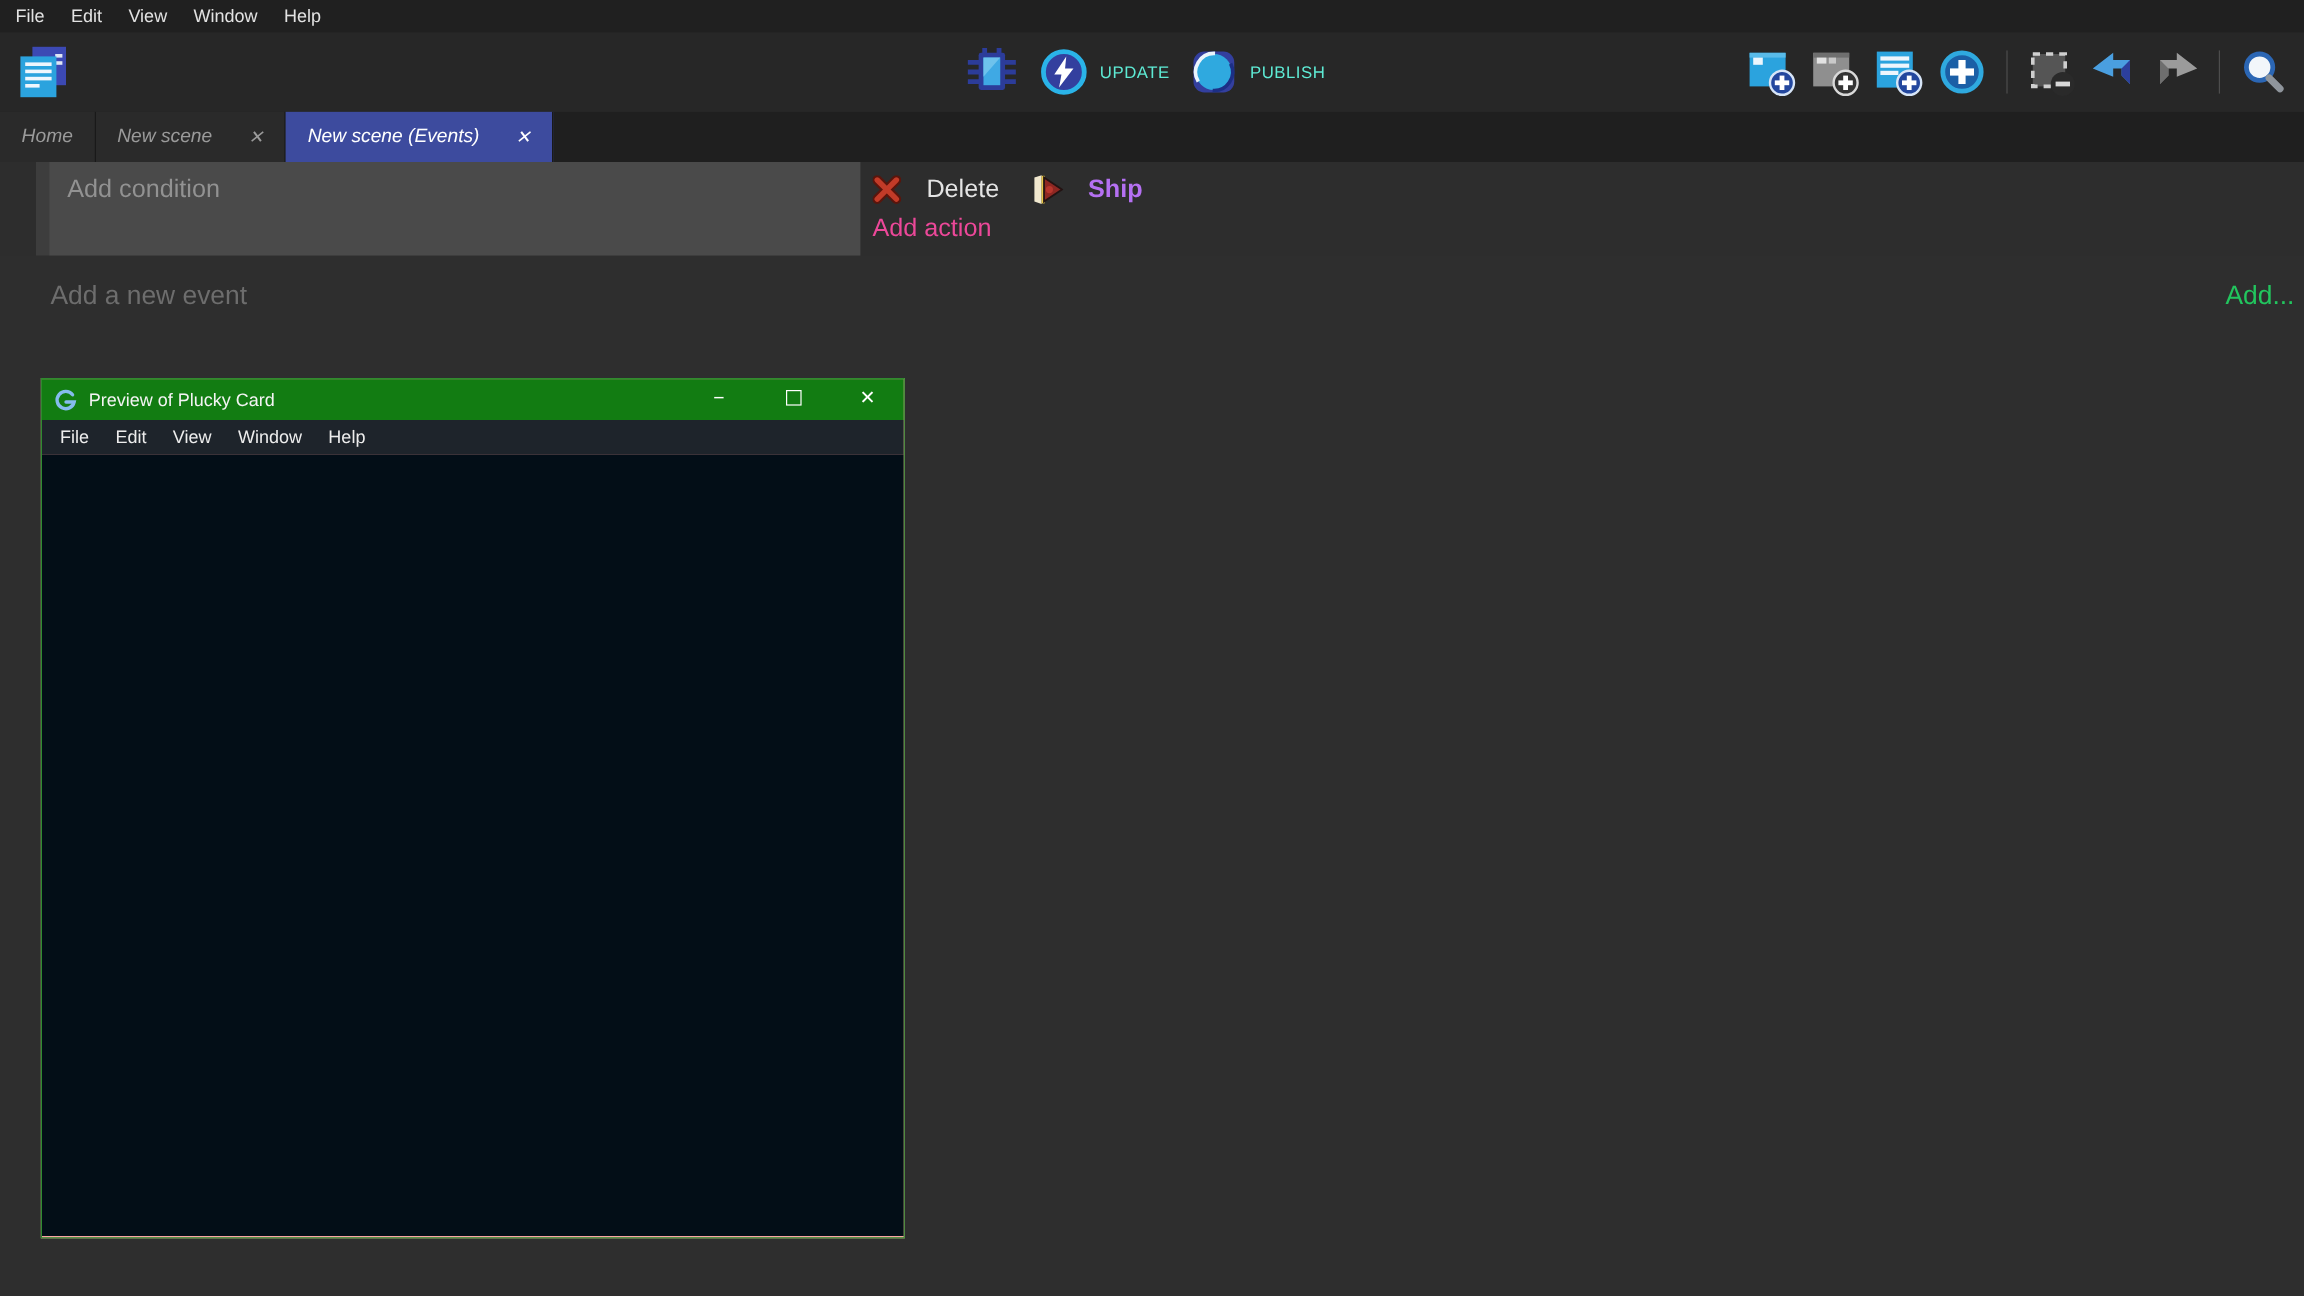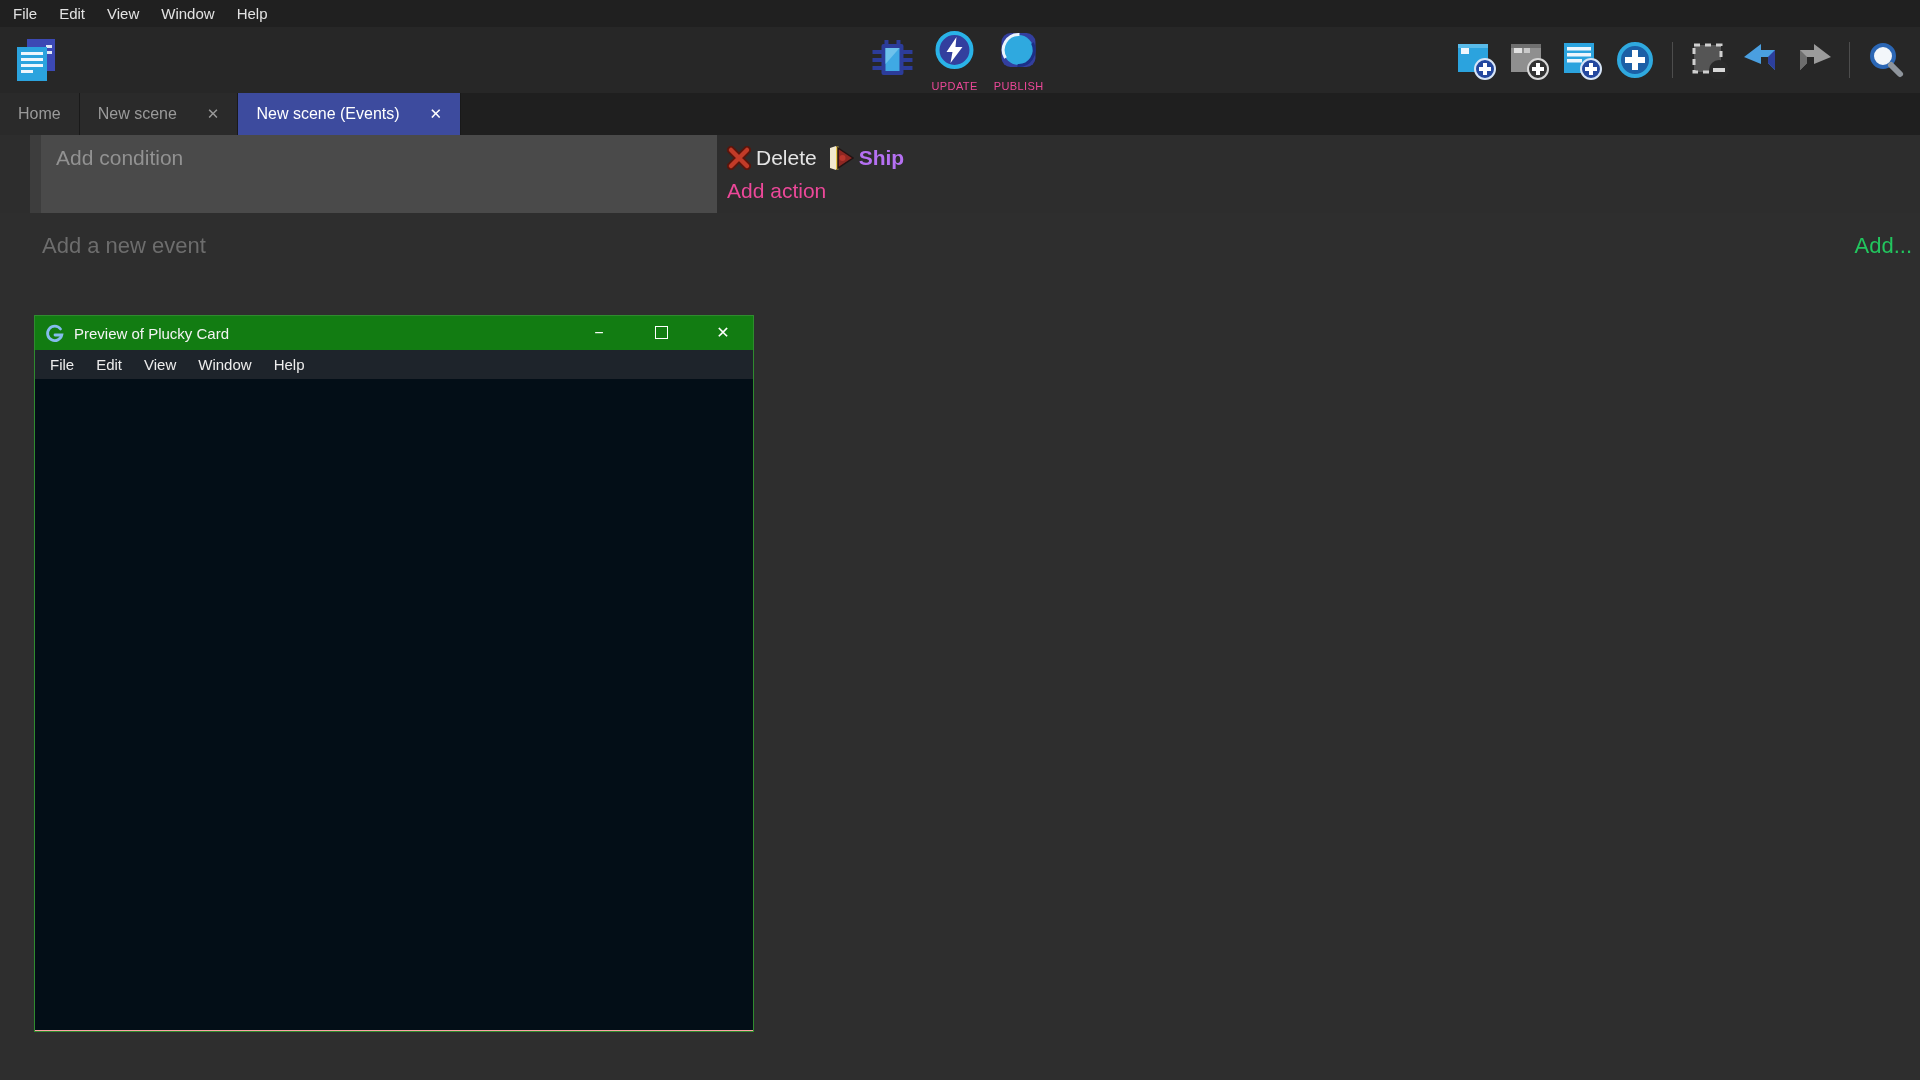--- a/index.html
+++ b/index.html
@@ -7,40 +7,40 @@
   body { font-family:"Liberation Sans", sans-serif; background:#2e2e2e; position:relative; }
 
   
   .menubar { position:absolute; top:0; left:0; right:0; height:27px; background:#202020; display:flex; align-items:center; padding-left:2px; z-index:5; }
   .menubar .mitem { padding:0 11px; font-size:15px; color:#e2e2e2; line-height:27px; cursor:default; }
 
   
   .toolbar { position:absolute; top:27px; left:0; right:0; height:66px; background:#272727; z-index:4; }
   .tb-left { position:absolute; left:12px; top:9px; }
   .tb-center { position:absolute; left:50%; top:0; height:66px; transform:translateX(-52%); display:flex; align-items:center; gap:16px; }
-  .tb-btn { display:flex; align-items:center; gap:9px; color:#ec4899; font-size:11px; letter-spacing:0.4px;flex-direction:column; }
+  .tb-btn { display:flex; align-items:center; gap:9px; color:#5eead4; font-size:14px; letter-spacing:0.4px; }
   .tb-right { position:absolute; right:14px; top:0; height:66px; display:flex; align-items:center; gap:11px; }
   .tb-sep { width:1px; height:36px; background:#4d4d4d; margin:0 5px; }
   .icon-btn { display:flex; align-items:center; justify-content:center; }
 
   
-  .tabbar { position:absolute; top:93px; left:0; right:0; height:42px; background:#1f1f1f; display:flex; }
+  .tabbar { position:absolute; top:93px; left:0; right:0; height:42px; background:#1f1f1f; display:flex;font-style:italic; }
   .tab { display:flex; align-items:center; font-size:16px; color:#9a9a9a; padding:0 18px; background:#2a2a2a; border-right:1px solid #191919; }
   .tab .close { margin-left:30px; font-size:15px; color:#9a9a9a; }
   .tab.active { background:#3d4b9e; color:#ffffff; }
   .tab.active .close { color:#ffffff; }
 
   
   .sheet { position:absolute; top:135px; left:0; right:0; bottom:0; background:#2e2e2e; }
   .event-row { position:absolute; top:0; left:0; right:0; height:78px; background:#2d2d2d; }
   .event-strip { position:absolute; left:30px; top:0; width:11px; height:78px; background:#3d3d3d; }
   .cond-box { position:absolute; left:41px; top:0; width:676px; height:78px; background:#4a4a4a; }
   .cond-ph { margin:11px 0 0 15px; font-size:21px; color:#929292; }
   .actions { position:absolute; left:727px; top:0; }
-  .action-line { display:flex; align-items:center; height:30px; margin-top:8px; gap:5px; }
+  .action-line { display:flex; align-items:center; height:30px; margin-top:8px; gap:21px; }
   .action-delete-label { font-size:21px; color:#e4e4e4; margin-right:6px; }
   .action-obj { font-size:21px; font-weight:bold; color:#b570f2; }
   .add-action { font-size:21px; color:#ec4899; margin-top:6px; }
   .add-event-line { position:absolute; top:98px; left:42px; font-size:22px; color:#6d6d6d;text-align:center; }
   .add-more { position:absolute; top:98px; right:8px; font-size:22px; color:#22c55e; }
 
   
   .preview { position:absolute; left:34px; top:315px; width:720px; height:717px; border:1px solid #2f8b2f; background:#fca5a5; z-index:6; }
   .p-title { height:34px; background:#127c12; display:flex; align-items:center; padding:0 22px 0 10px; }
   .p-title-text { color:#f4f4f4; font-size:15px; margin-left:9px; }

